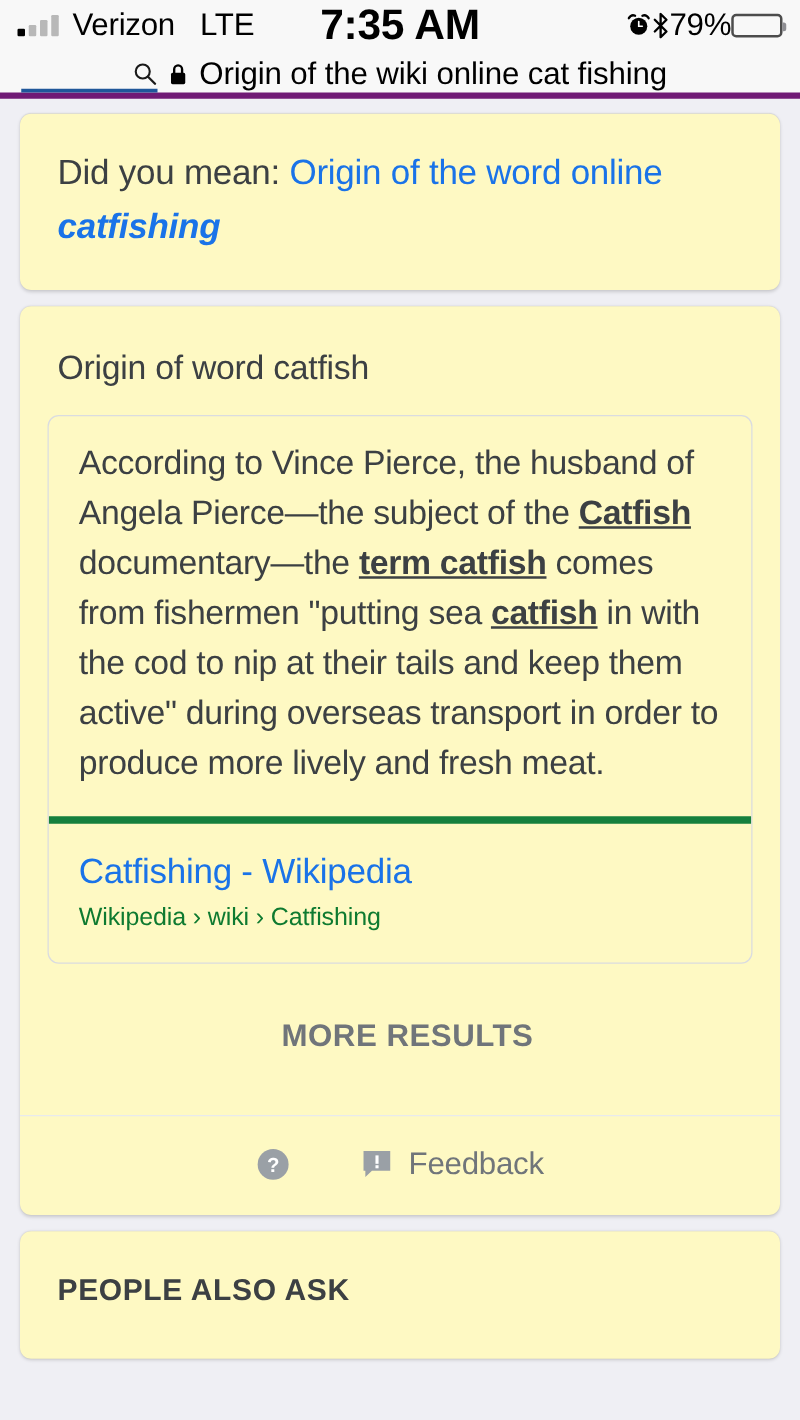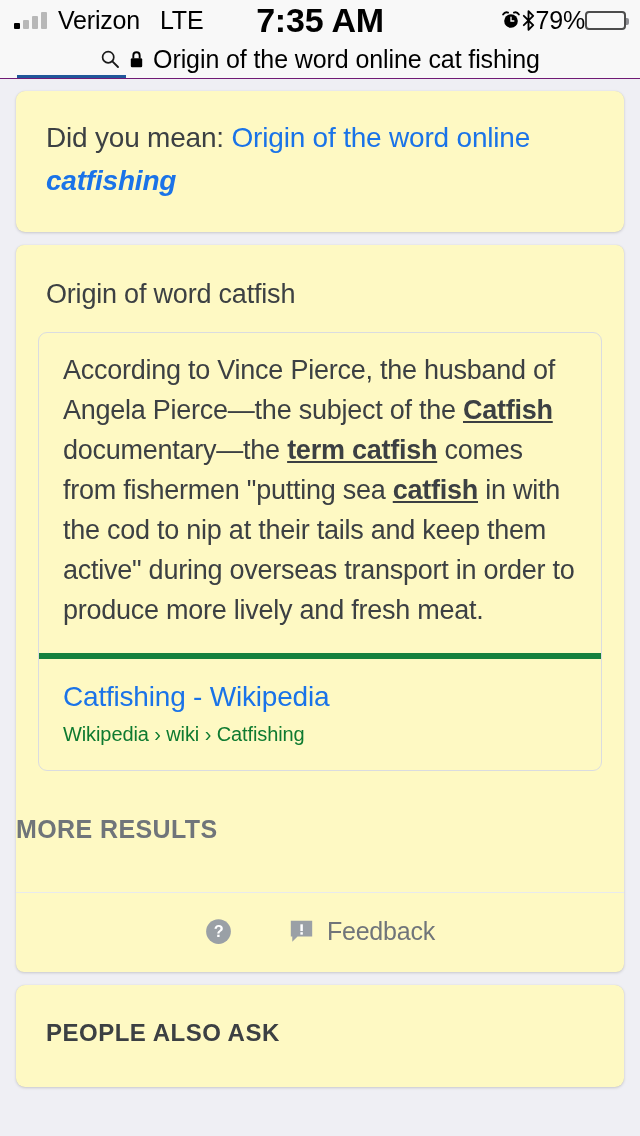--- a/index.html
+++ b/index.html
@@ -13,21 +13,21 @@
     font-family: "Liberation Sans", sans-serif;
     -webkit-font-smoothing: antialiased;
     overflow: hidden;
     position: relative;
   }
 
   
   .chrome {
     background: #f8f8f8;
     position: relative;
-    border-bottom: 1px solid #701a75;
+    border-bottom: 5px solid #701a75;
     height: 79px;
     box-sizing: border-box;
   }
 
   .statusbar {
     height: 40px;
     display: flex;
     align-items: center;
     padding: 0 14px;
     box-sizing: border-box;
@@ -144,21 +144,21 @@
     padding: 26px 30px 30px 30px;
     font-size: 28px;
     line-height: 1.52;
     color: #3c4043;
     letter-spacing: -0.2px;
   }
   .dym .sugg { color: #1a73e8; }
   .dym .sugg b { font-weight: bold; font-style: italic; }
 
   
-  .answer-card { padding: 0; border-radius: 8px; }
+  .answer-card { padding: 0; }
   .answer-title {
     font-size: 27px;
     color: #3c4043;
     padding: 34px 30px 22px 30px;
     letter-spacing: -0.2px;
   }
   .answer-box {
     margin: 0 22px;
     border: 1px solid #dadce0;
     border-radius: 9px;
@@ -182,25 +182,26 @@
     letter-spacing: -0.2px;
     margin-bottom: 10px;
   }
   .src-crumb {
     color: #0e7a30;
     font-size: 20px;
     letter-spacing: -0.1px;
   }
 
   .more-results {
+    text-align: center;
     font-size: 25px;
     font-weight: bold;
     color: #70757a;
     letter-spacing: 0.4px;
-    padding: 44px 0 48px 0;
+    padding: 44px 0 48px 12px;
   }
   .card-footer {
     border-top: 1px solid #e8eaed;
     display: flex;
     align-items: center;
     justify-content: center;
     gap: 56px;
     padding: 24px 0 26px 0;
   }
   .foot-item {
@@ -269,21 +270,21 @@
         <circle cx="8.2" cy="8.2" r="5.6" stroke="#1a1a1a" stroke-width="1.7" fill="none"></circle>
         <line x1="12.4" y1="12.4" x2="18" y2="18" stroke="#1a1a1a" stroke-width="1.9" stroke-linecap="round"></line>
       </svg>
     </span>
     <span>
       <svg class="lock-ico" viewBox="0 0 14 18">
         <path d="M4 8 V5.2 A3 3 0 0 1 10 5.2 V8" stroke="#000" stroke-width="1.8" fill="none"></path>
         <rect x="1.6" y="7.8" width="10.8" height="8.6" rx="1.2" fill="#000"></rect>
       </svg>
     </span>
-    <span class="url-text">Origin of the word online cat fishing</span>
+    <span class="url-text">Origin of the wiki online cat fishing</span>
   </div>
 
   <div class="progress" style="width: 17%;"></div>
 </div>
 
 <div class="content">
 
   <div class="card">
     <div class="dym"><span>Did you mean: </span><a class="sugg" href="#" style="text-decoration:none"><span>Origin of the word online </span><b>catfishing</b></a></div>
   </div>

